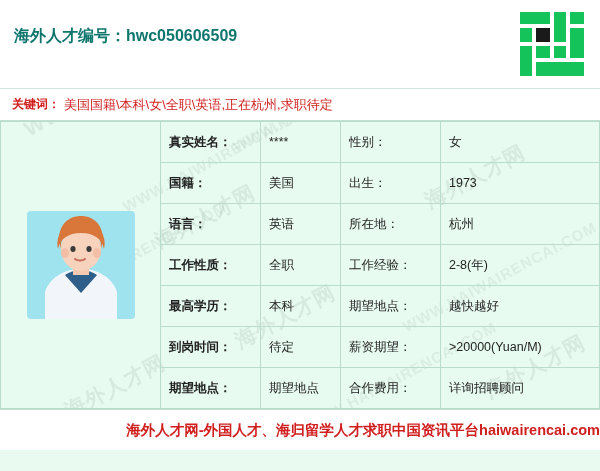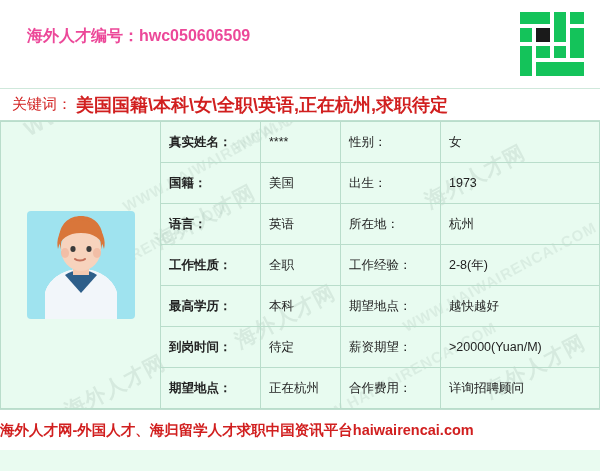--- a/index.html
+++ b/index.html
@@ -52,22 +52,21 @@
     height: 88px;
     background: #ffffff;
     z-index: 10;
   }
   .header-title {
     position: absolute;
     left: 14px;
     top: 26px;
     font-size: 16px;
     font-weight: bold;
-    color: #ec4899;
-    margin-left: 13px;
+    color: #0f766e;
   }
   .header-title .num {
     font-weight: bold;
   }
   .logo {
     position: absolute;
     right: 14px;
     top: 10px;
     width: 68px;
     height: 68px;
@@ -82,28 +81,28 @@
     border-top: 1px solid #cfe8db;
     border-bottom: 1px solid #bfe0d0;
     z-index: 10;
     display: flex;
     align-items: center;
     padding-left: 12px;
     box-sizing: border-box;
   }
   .kw-label {
     color: #d11f1f;
-    font-size: 15px;
-    font-weight: normal;
+    font-size: 12px;
+    font-weight: bold;
     white-space: nowrap;
   }
   .kw-value {
     color: #d11f1f;
-    font-size: 18px;
-    font-weight: bold;
+    font-size: 13px;
+    font-weight: normal;
     margin-left: 4px;
     white-space: nowrap;
   }
 
   
   .body-wrap {
     position: relative;
     z-index: 8;
     padding: 0;
   }
@@ -152,21 +151,21 @@
   }
 
   
   .footer {
     position: relative;
     height: 40px;
     background: #ffffff;
     border-top: 1px solid #bfe0d0;
     display: flex;
     align-items: center;
-    justify-content: flex-start;
+    justify-content: flex-end;
     z-index: 10;
   }
   .footer-text {
     color: #d11f1f;
     font-size: 14.5px;
     font-weight: bold;
   }
 </style>
 </head>
 <body>
@@ -250,21 +249,21 @@
         <td class="val2">越快越好</td>
       </tr>
       <tr>
         <td class="lbl">到岗时间：</td>
         <td class="val">待定</td>
         <td class="lbl2">薪资期望：</td>
         <td class="val2">&gt;20000(Yuan/M)</td>
       </tr>
       <tr>
         <td class="lbl">期望地点：</td>
-        <td class="val">正在杭州</td>
+        <td class="val">期望地点</td>
         <td class="lbl2">合作费用：</td>
         <td class="val2">详询招聘顾问</td>
       </tr>
     </tbody>
       </table>
   </div>
 
   <div class="footer">
     <span class="footer-text">海外人才网-外国人才、海归留学人才求职中国资讯平台haiwairencai.com</span>
   </div>

